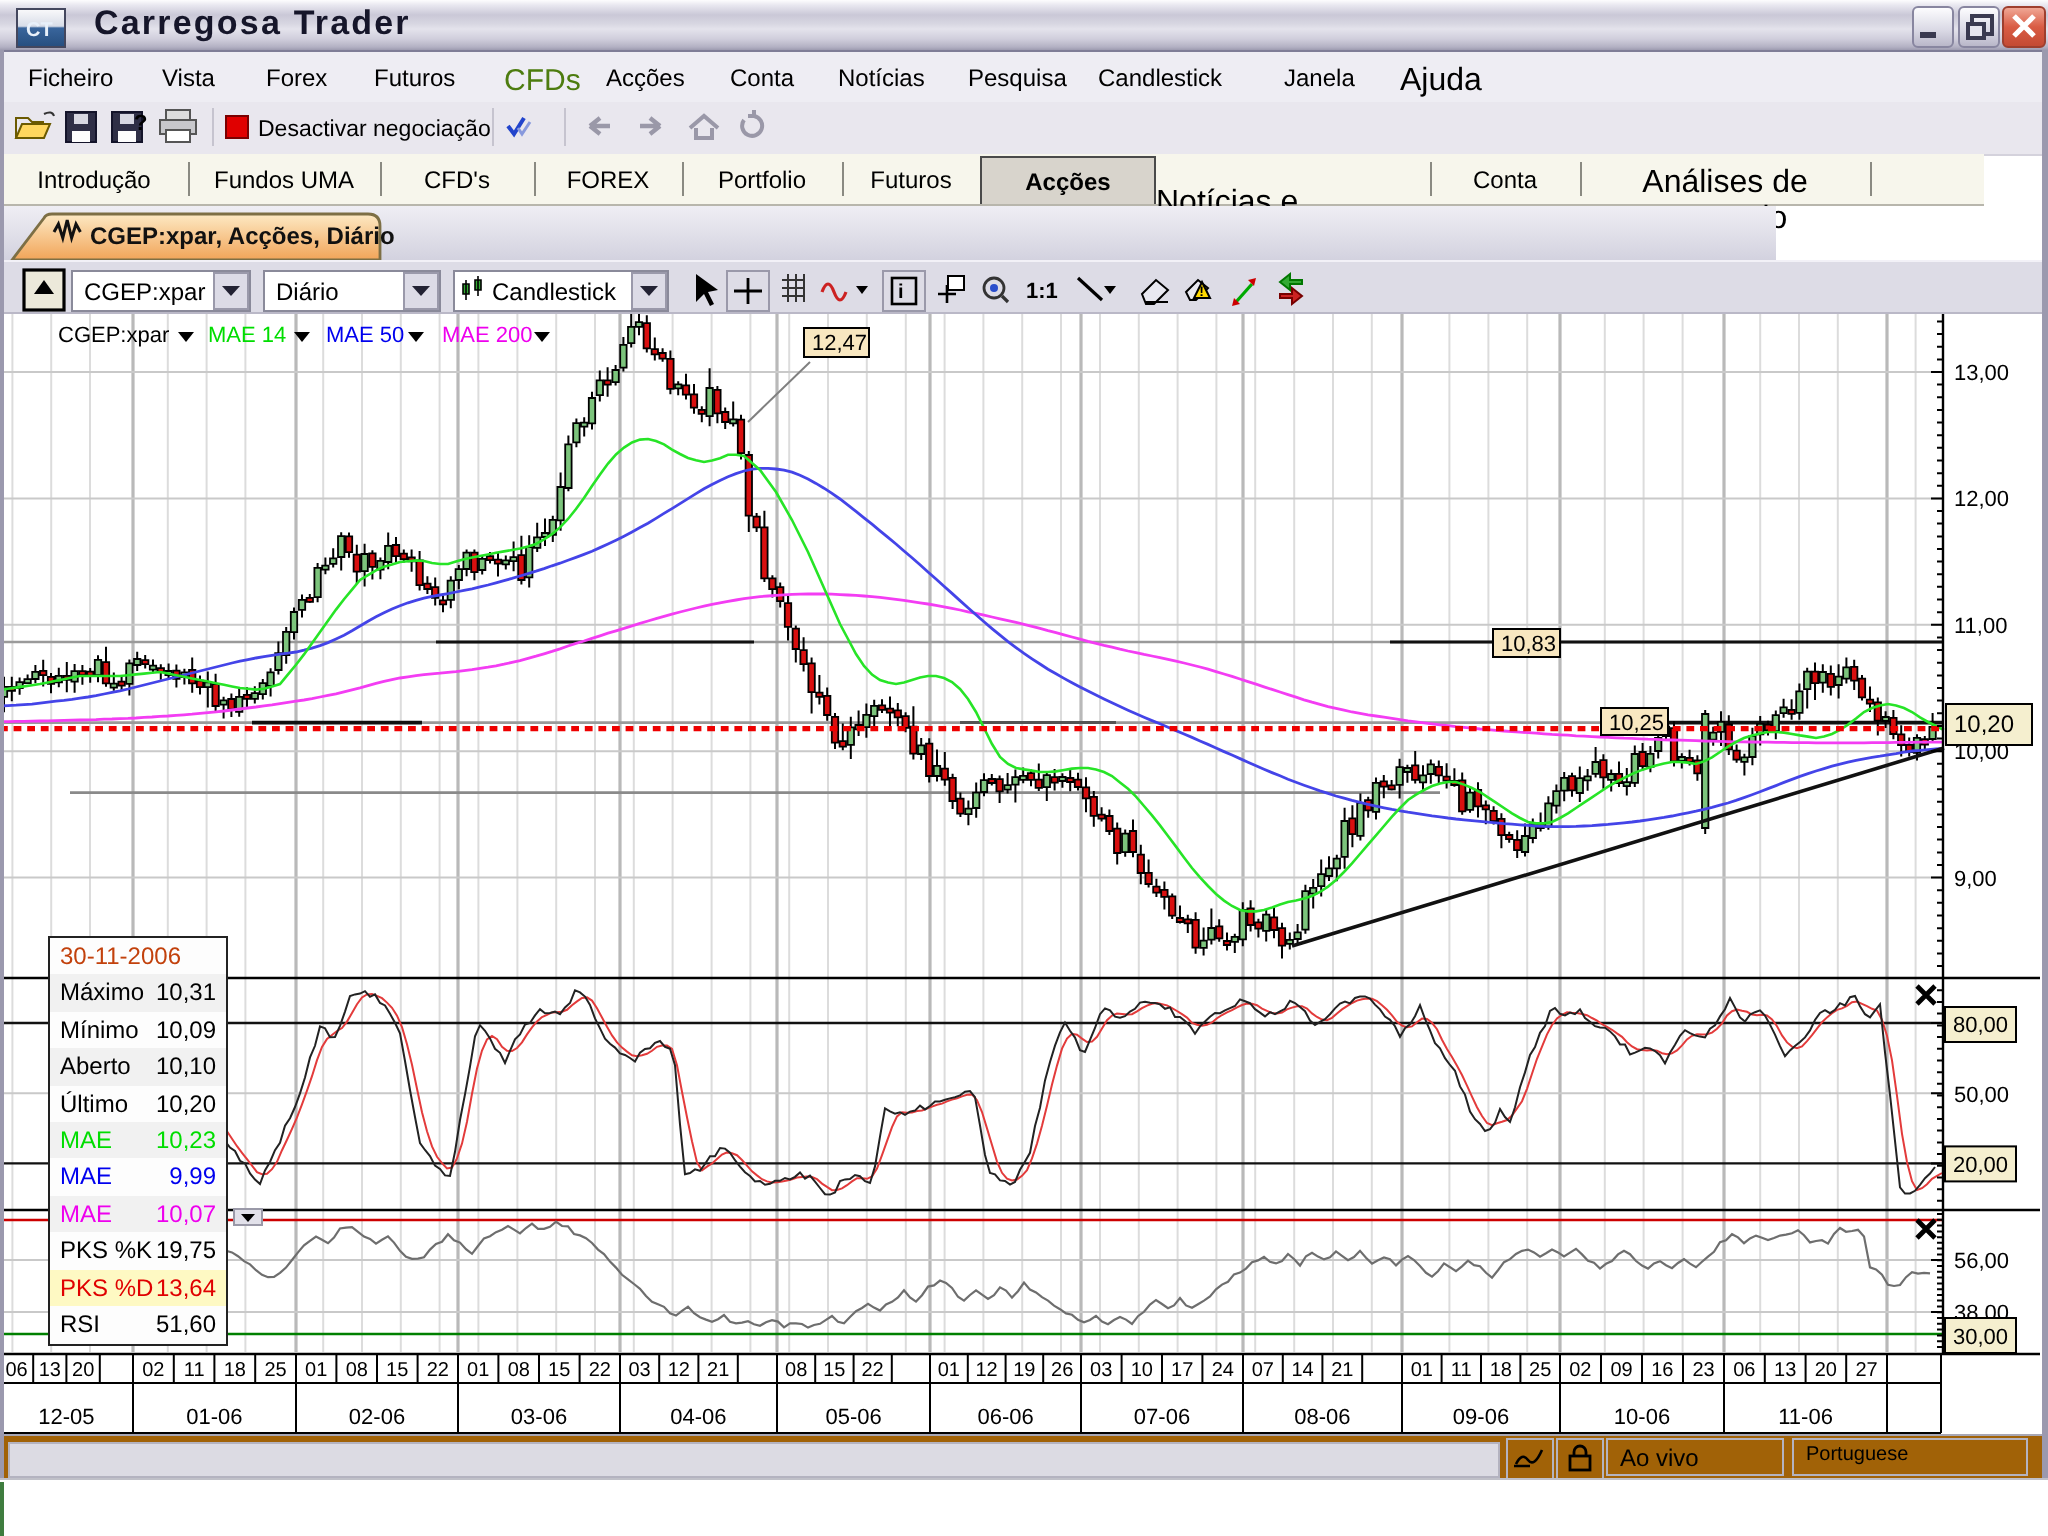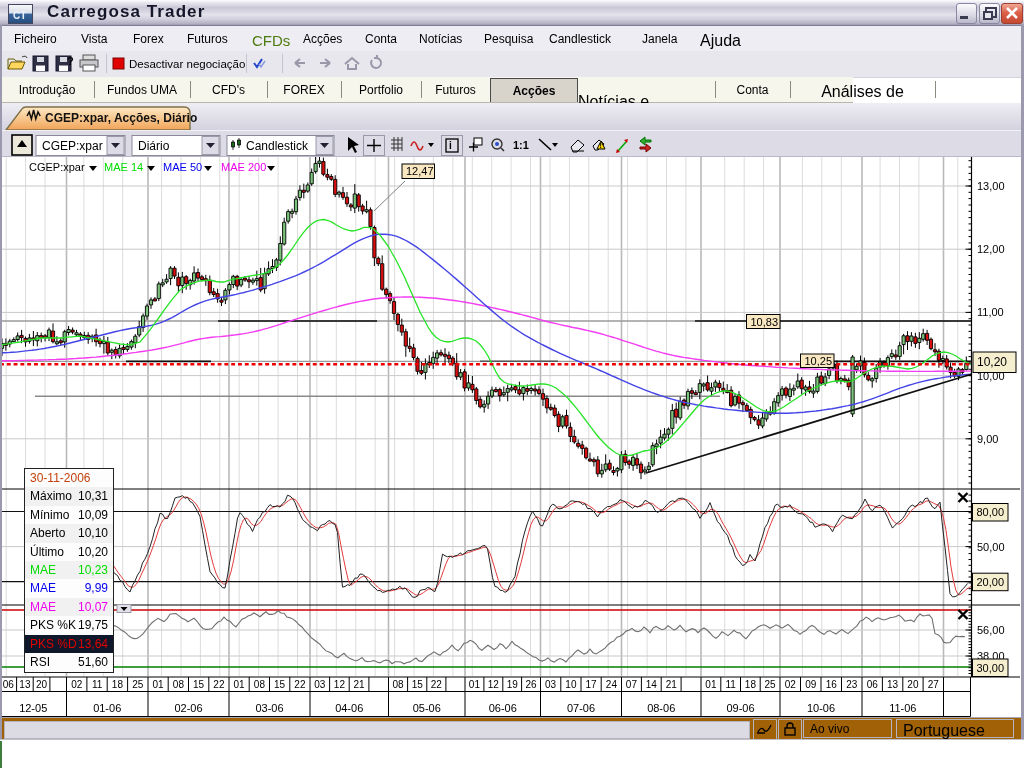--- a/index.html
+++ b/index.html
@@ -67,21 +67,21 @@
 <rect x="246" y="3" width="1" height="19" fill="#c6c4cf"></rect>
 <path d="M254 12l3 4l5 -8" stroke="#2244cc" stroke-width="2" fill="none"></path>
       <path d="M259 13l2 3l4 -6" stroke="#8899dd" stroke-width="1.5" fill="none"></path>
 <rect x="282" y="3" width="1" height="19" fill="#c6c4cf"></rect>
 <path d="M295 12h10m-10 0l5-4m-5 4l5 4" stroke="#9a98a8" stroke-width="2.2" fill="none"></path>
 <path d="M330 12h-10m10 0l-5-4m5 4l-5 4" stroke="#9a98a8" stroke-width="2.2" fill="none"></path>
 <path d="M345 13l7-6l7 6m-11 0v5h8v-5" stroke="#9a98a8" stroke-width="2" fill="none"></path>
 <path d="M372 9a5 5 0 1 0 5 -2m0 -3v3h-3" stroke="#9a98a8" stroke-width="2" fill="none"></path>
 </svg></div>
 
-<div class="abs" style="left:0;top:77px;width:853px;height:25px;background:#f7f6ec;border-bottom:1px solid #b8b6ac">
+<div class="abs" style="left:0;top:77px;width:992px;height:25px;background:#f7f6ec;border-bottom:1px solid #b8b6ac">
     <div style="position:absolute;left:0px;top:0;width:94px;height:25px;text-align:center;font-size:12px;padding-top:6px;box-sizing:border-box">Introdução</div>
     <div style="position:absolute;left:94px;top:4px;width:1px;height:17px;background:#8a8a82"></div>
     <div style="position:absolute;left:94px;top:0;width:96px;height:25px;text-align:center;font-size:12px;padding-top:6px;box-sizing:border-box">Fundos UMA</div>
     <div style="position:absolute;left:190px;top:4px;width:1px;height:17px;background:#8a8a82"></div>
     <div style="position:absolute;left:190px;top:0;width:77px;height:25px;text-align:center;font-size:12px;padding-top:6px;box-sizing:border-box">CFD's</div>
     <div style="position:absolute;left:267px;top:4px;width:1px;height:17px;background:#8a8a82"></div>
     <div style="position:absolute;left:267px;top:0;width:74px;height:25px;text-align:center;font-size:12px;padding-top:6px;box-sizing:border-box">FOREX</div>
     <div style="position:absolute;left:341px;top:4px;width:1px;height:17px;background:#8a8a82"></div>
     <div style="position:absolute;left:341px;top:0;width:80px;height:25px;text-align:center;font-size:12px;padding-top:6px;box-sizing:border-box">Portfolio</div>
     <div style="position:absolute;left:421px;top:4px;width:1px;height:17px;background:#8a8a82"></div>
@@ -89,21 +89,21 @@
     <div style="position:absolute;left:490px;top:4px;width:1px;height:17px;background:#8a8a82"></div>
     <div style="position:absolute;left:490px;top:1px;width:88px;height:24px;background:#d8d4cc;border:1px solid #4a4a4a;border-bottom:none;box-sizing:border-box;text-align:center;font-weight:bold;font-size:12px;padding-top:5px">Acções</div>
     <div style="position:absolute;left:578px;top:0;width:137px;height:25px;font-size:16px;padding-top:16px;box-sizing:border-box">Notícias e Calendário</div>
     <div style="position:absolute;left:715px;top:4px;width:1px;height:17px;background:#8a8a82"></div>
     <div style="position:absolute;left:715px;top:0;width:75px;height:25px;text-align:center;font-size:12px;padding-top:6px;box-sizing:border-box">Conta</div>
     <div style="position:absolute;left:790px;top:4px;width:1px;height:17px;background:#8a8a82"></div>
     <div style="position:absolute;left:790px;top:0;width:145px;height:25px;text-align:center;font-size:16px;padding-top:6px;box-sizing:border-box">Análises de Mercado</div>
     <div style="position:absolute;left:935px;top:4px;width:1px;height:17px;background:#8a8a82"></div>
   </div>
 
-<div class="abs" style="left:0;top:103px;width:1024px;height:27px;background:linear-gradient(180deg,#efeef4,#d3d2df)">
+<div class="abs" style="left:0;top:103px;width:888px;height:27px;background:linear-gradient(180deg,#efeef4,#d3d2df)">
 <svg width="1024" height="27">
 <path d="M6 27L22 6q1-2 4-2h158q6 0 6 6v17z" fill="url(#tg)" stroke="#7d6f45" stroke-width="1.4"></path>
 <defs>
         <linearGradient id="tg" x1="0" y1="0" x2="0" y2="1">
           <stop offset="0" stop-color="#fde9c4"></stop>
           <stop offset="1" stop-color="#f1a458"></stop>
         </linearGradient>
       </defs>
 <path d="M27 13l2.2-4l2.2 7l2.2-9l2.2 9l2.2-7l2.2 4" fill="none" stroke="#111" stroke-width="1.5"></path>
 <text x="45" y="19" font-size="12" font-weight="bold" fill="#111">CGEP:xpar, Acções, Diário</text>
@@ -318,39 +318,39 @@
       <span style="position:absolute;right:5px;top:2px">9,99</span>
     </div>
     <div style="position:relative;height:18.4px;background:#f1f1f1;color:#ee00ee">
       <span style="position:absolute;left:5px;top:2px;white-space:nowrap">MAE</span>
       <span style="position:absolute;right:5px;top:2px">10,07</span>
     </div>
     <div style="position:relative;height:18.4px;background:#fdfdfd;color:#000">
       <span style="position:absolute;left:5px;top:2px;white-space:nowrap">PKS %K</span>
       <span style="position:absolute;right:5px;top:2px">19,75</span>
     </div>
-    <div style="position:relative;height:18.4px;background:#0f172a;color:#e00000">
+    <div style="position:relative;height:18.4px;background:#fef9c3;color:#e00000">
       <span style="position:absolute;left:5px;top:2px;white-space:nowrap">PKS %D</span>
       <span style="position:absolute;right:5px;top:2px">13,64</span>
     </div>
     <div style="position:relative;height:18.4px;background:#fdfdfd;color:#000">
       <span style="position:absolute;left:5px;top:2px;white-space:nowrap">RSI</span>
       <span style="position:absolute;right:5px;top:2px">51,60</span>
     </div>
   </div>
 
 <div class="abs" style="left:0;top:717px;width:1024px;height:22px;background:#a16207;border-top:1px solid #a8a7b4">
 <div class="abs" style="left:4px;top:3px;width:744px;height:16px;border:1px solid #b4b3c0;background:#dcdbe3"></div>
 <div class="abs" style="left:753px;top:1px;width:22px;height:19px;border:1px solid #b4b3c0"><svg width="22" height="19">
         <path d="M4 12q3-6 6-2t7-5M3 13h8" stroke="#000" stroke-width="1.3" fill="none"></path>
       </svg></div>
 <div class="abs" style="left:778px;top:1px;width:22px;height:19px;border:1px solid #b4b3c0"><svg width="22" height="19">
         <rect x="6" y="8" width="10" height="7" fill="none" stroke="#000" stroke-width="1.4"></rect>
         <path d="M8 8V6a3 3 0 0 1 6 0v2" fill="none" stroke="#000" stroke-width="1.4"></path>
       </svg></div>
 <div class="abs" style="left:803px;top:1px;width:89px;height:19px;border:1px solid #b4b3c0;font-size:12px;padding:2px 0 0 6px;box-sizing:border-box">Ao vivo</div>
-<div class="abs" style="left:896px;top:1px;width:118px;height:19px;border:1px solid #b4b3c0;font-size:16px;padding:2px 0 0 6px;box-sizing:border-box">Portuguese</div>
+<div class="abs" style="left:896px;top:1px;width:118px;height:19px;border:1px solid #b4b3c0;font-size:10px;padding:2px 0 0 6px;box-sizing:border-box">Portuguese</div>
 </div>
 
 <div class="abs" style="left:0;top:739px;width:1024px;height:29px;background:#fff;border-top:1px solid #c0c0c8"></div>
 <div class="abs" style="left:0;top:741px;width:2px;height:27px;background:#3f7d3f"></div>
 
 <div class="abs" style="left:0;top:25px;width:2px;height:714px;background:#9b99ae"></div>
 <div class="abs" style="left:1021px;top:25px;width:3px;height:714px;background:#9b99ae"></div>
 </body></html>

